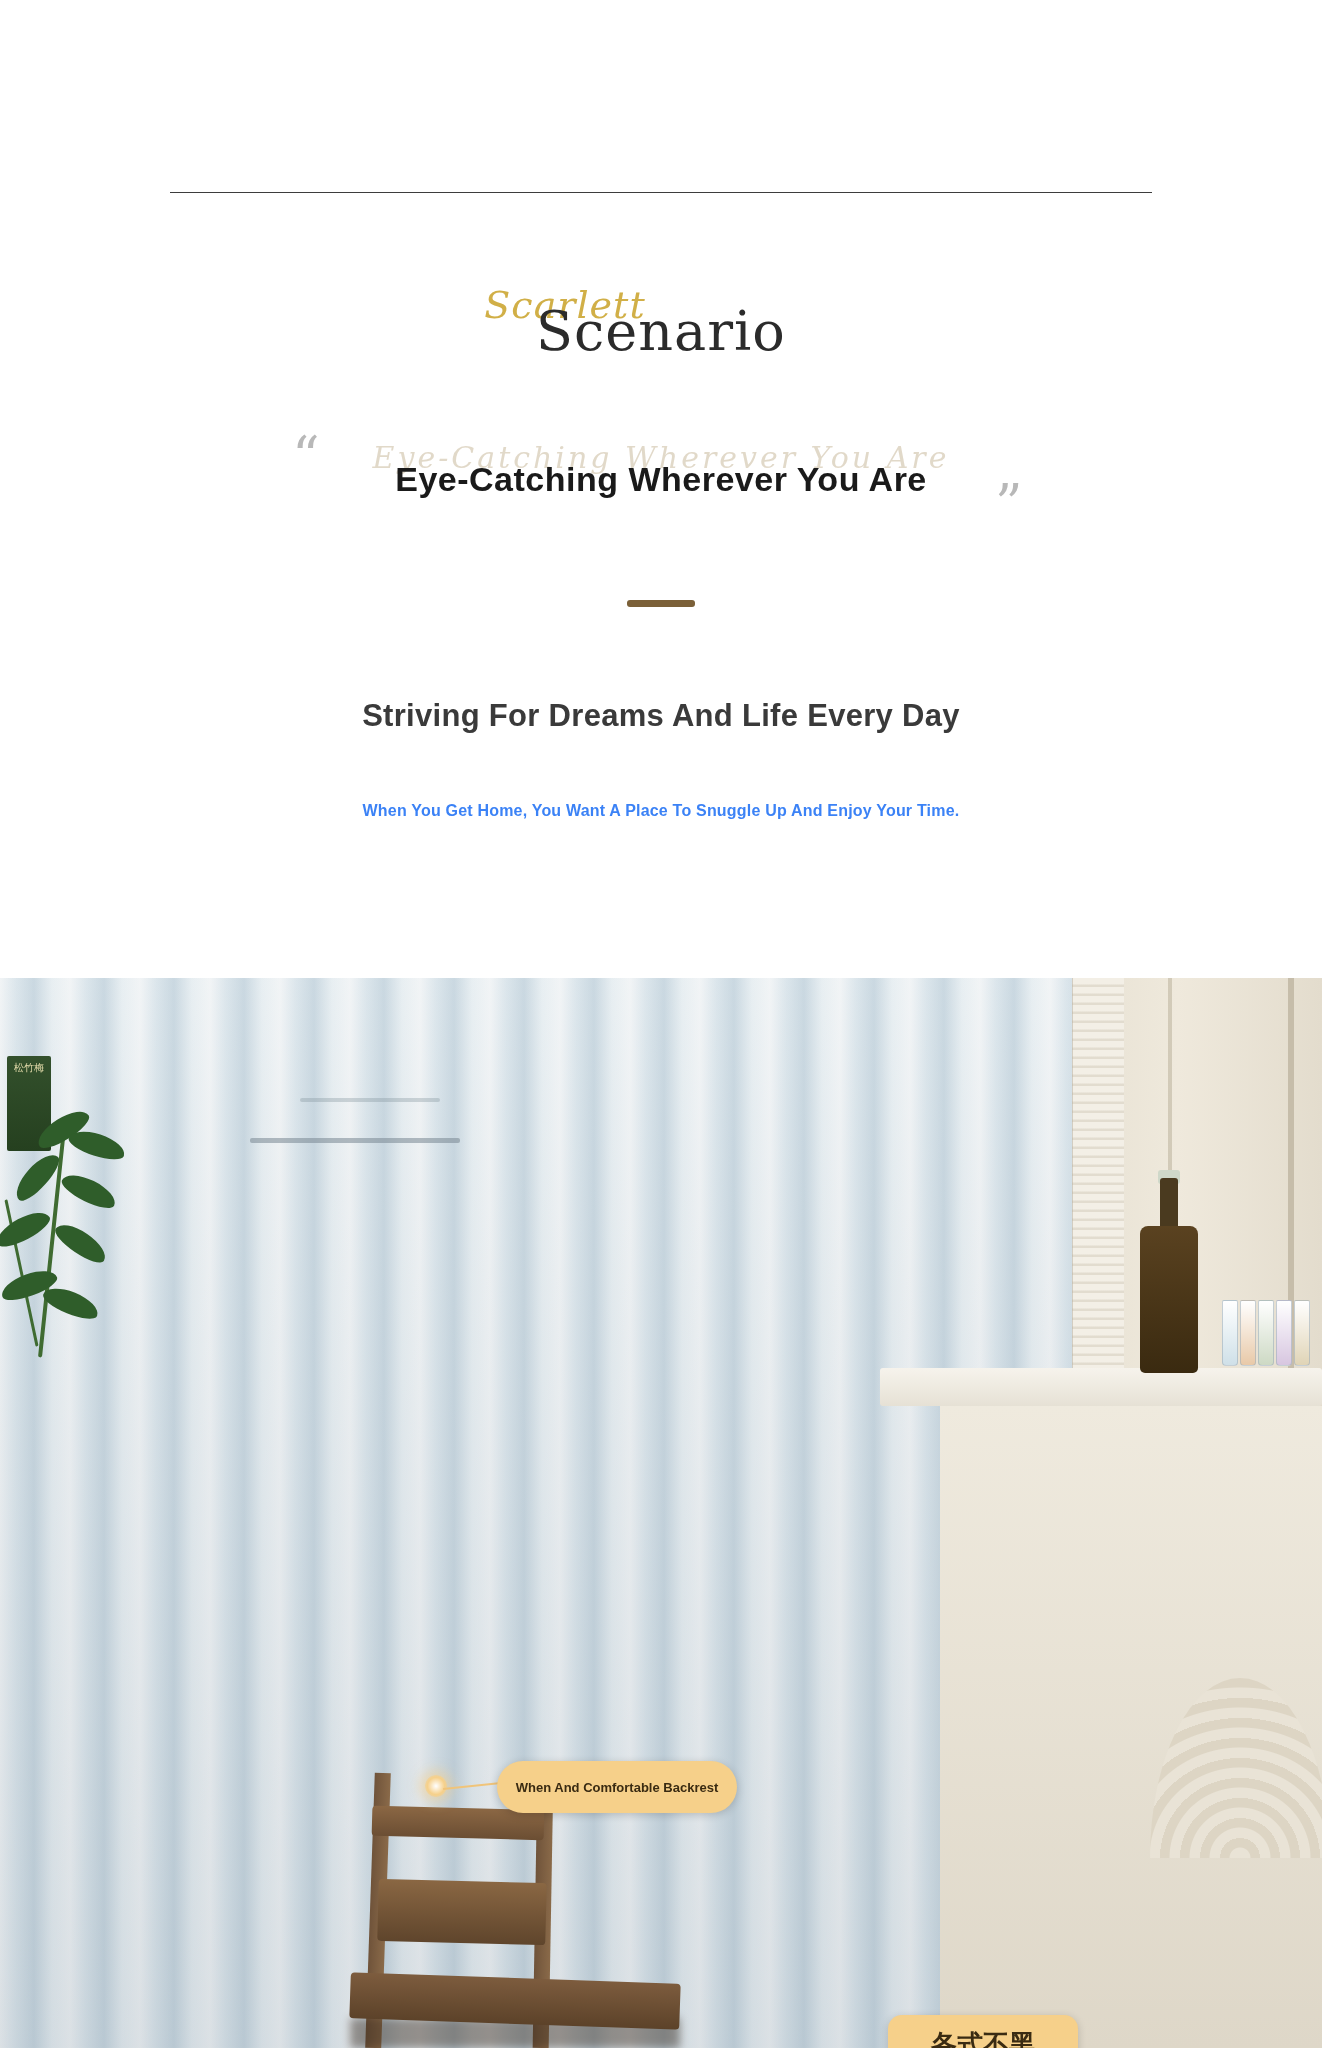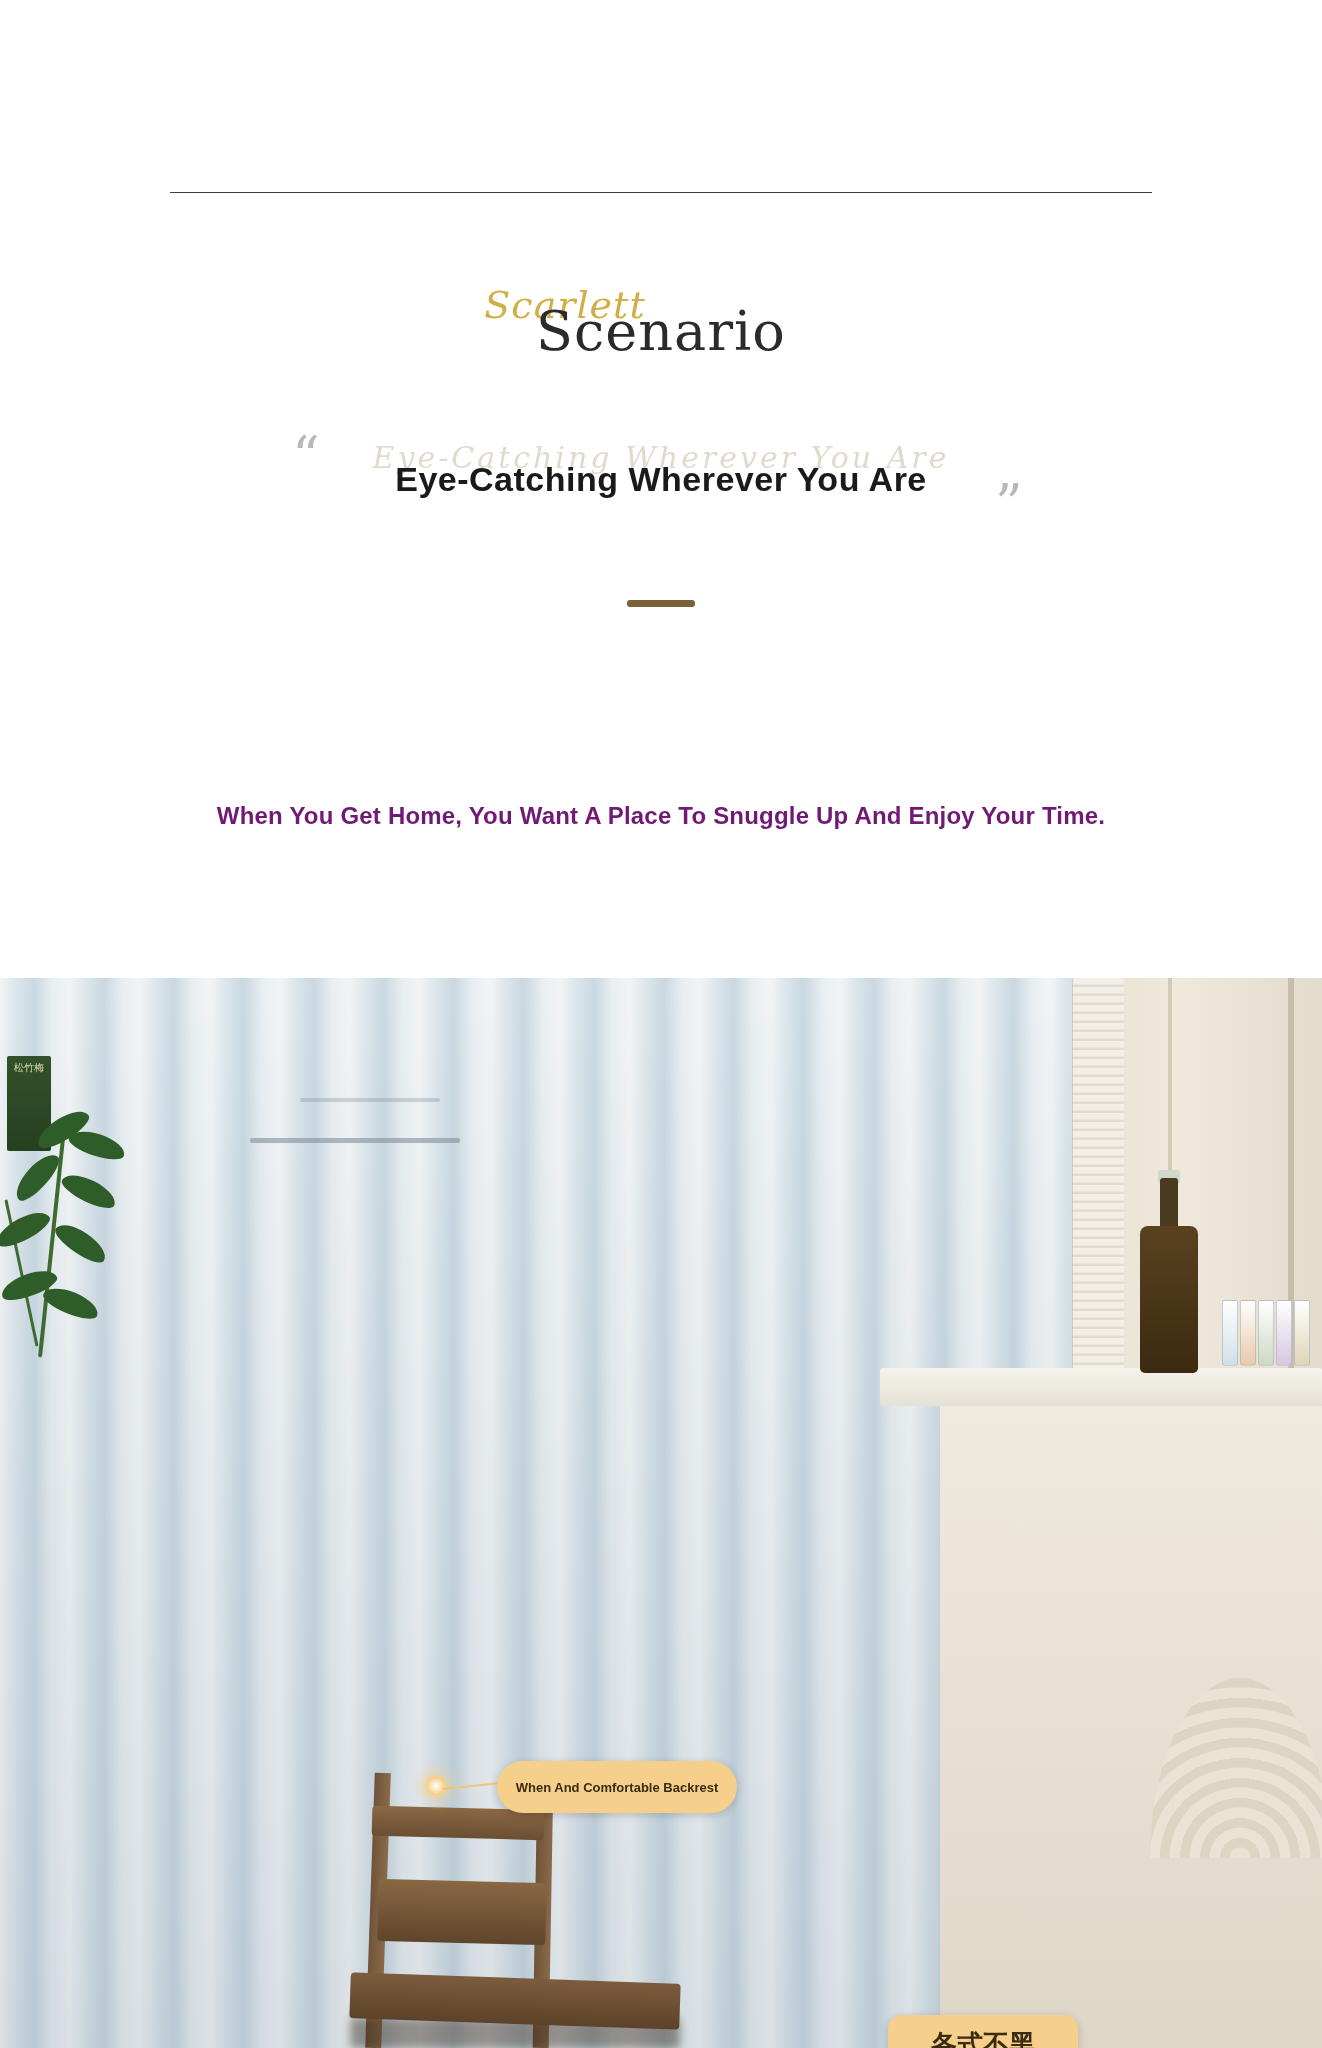--- a/index.html
+++ b/index.html
@@ -120,23 +120,23 @@
     color: #3a3a3a;
     letter-spacing: 0.3px;
   }
 
   .body-copy {
     position: absolute;
     left: 0;
     top: 802px;
     width: 1322px;
     text-align: center;
-    font-size: 24px;
+    font-size: 16px;
     font-weight: 700;
-    color: #701a75;
+    color: #3b82f6;
     letter-spacing: 0.2px;
   }
 
   
   .photo {
     position: absolute;
     left: 0;
     top: 978px;
     width: 1322px;
     height: 1339px;
@@ -394,20 +394,21 @@
     <div class="brand-main">Scenario</div>
 
     <div class="quote-mark quote-open">“</div>
     <div class="quote-mark quote-close">”</div>
 
     <div class="headline-deco">Eye-Catching Wherever You Are</div>
     <div class="headline">Eye-Catching Wherever You Are</div>
 
     <div class="divider-bar"></div>
 
+    <div class="subheadline">Striving For Dreams And Life Every Day</div>
     <div class="body-copy">When You Get Home, You Want A Place To Snuggle Up And Enjoy Your Time.</div>
   </div>
 
   <div class="photo">
 
     <div class="curtain"></div>
     <div class="curtain-shadow"></div>
     <div class="curtain-rod"></div>
     <div class="curtain-rod2"></div>
 

